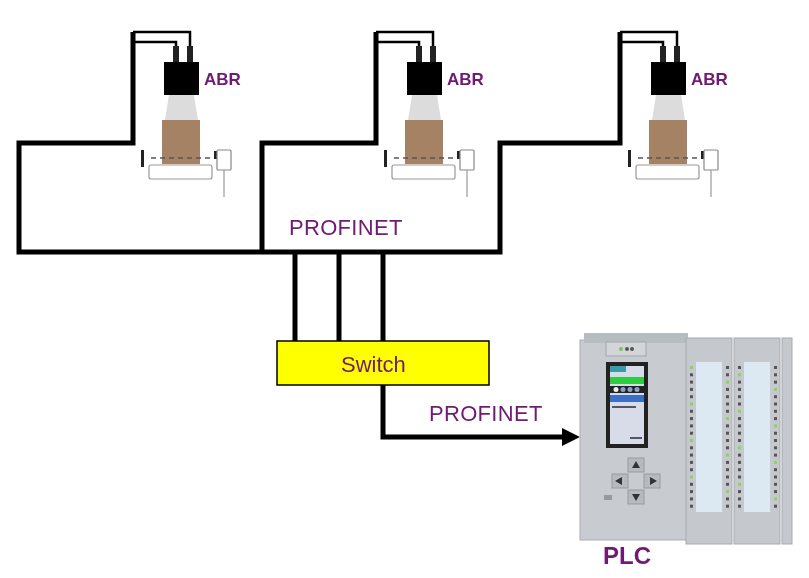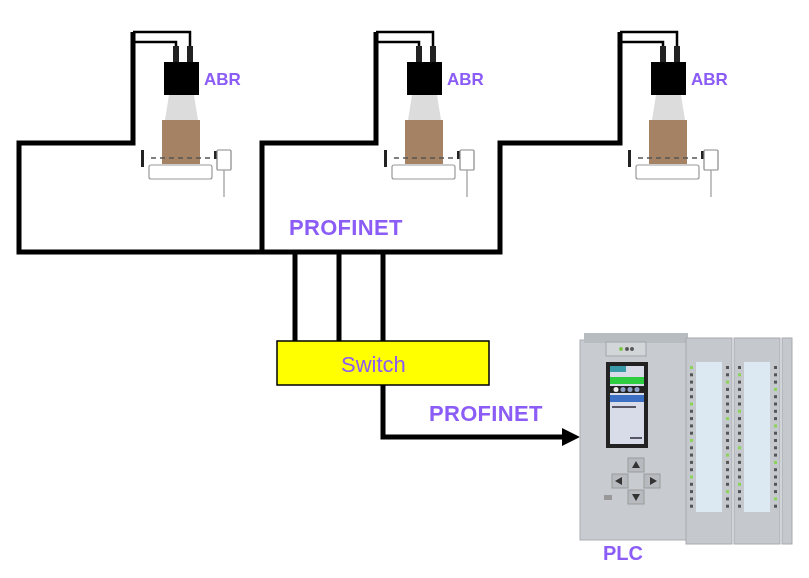--- a/index.html
+++ b/index.html
@@ -1,22 +1,22 @@
 <!DOCTYPE html>
 <html><head>
 <meta charset="utf-8">
 <style>
   html, body { margin:0; padding:0; background:#ffffff; }
   body { width:809px; height:578px; position:relative; overflow:hidden; font-family:"Liberation Sans", sans-serif; }
   svg { position:absolute; left:0; top:0; }
-  .lbl { position:absolute; color:#8b5cf6; font-family:"Liberation Sans", sans-serif; white-space:nowrap; }
+  .lbl { position:absolute; color:#701a75; font-family:"Liberation Sans", sans-serif; white-space:nowrap; }
   .abr { font-size:17px; font-weight:bold; }
-  .net { font-size:22px; font-weight:bold; letter-spacing:0.3px; }
+  .net { font-size:22px; font-weight:normal; letter-spacing:0.3px; }
   .sw  { font-size:22px; font-weight:normal; }
-  .plc { font-size:20px; font-weight:bold; }
+  .plc { font-size:24px; font-weight:bold; }
 </style>
 </head>
 <body>
 
 <svg width="809" height="578" viewBox="0 0 809 578">
 
   <g fill="none" stroke="#000" stroke-width="5" stroke-linejoin="miter">
 
     <polyline points="133,32 133,143 19,143 19,252 262,252"></polyline>
 

